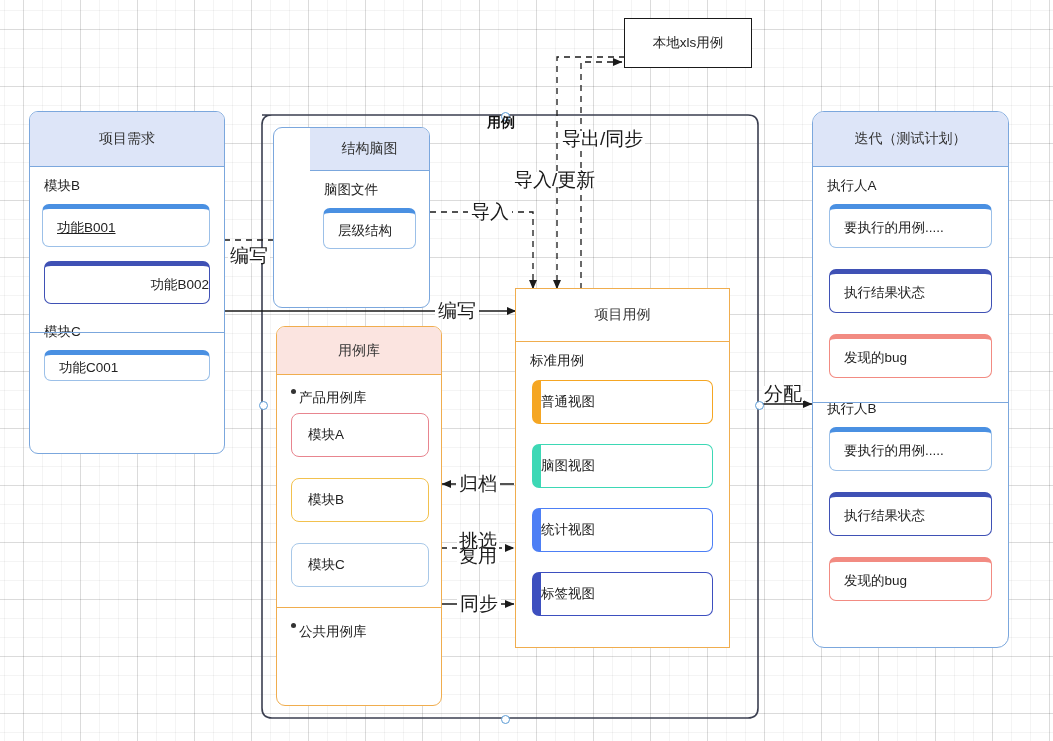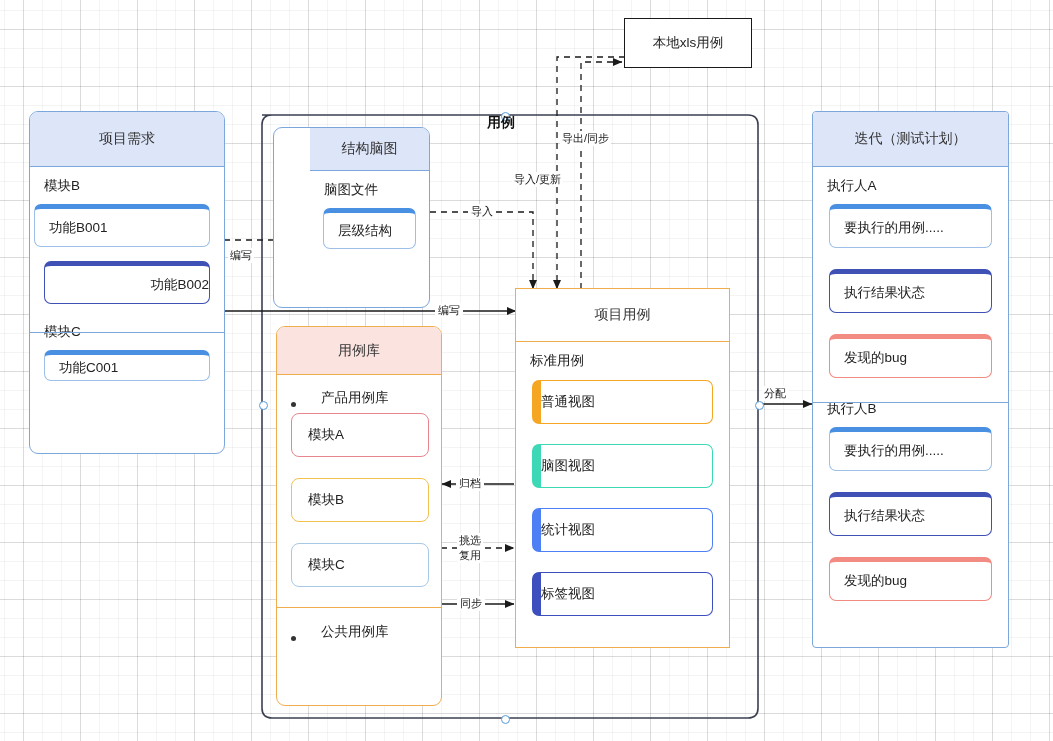--- a/index.html
+++ b/index.html
@@ -65,30 +65,30 @@
     box-sizing:border-box;
     background:#fff;
     border-radius:8px;
     display:flex;align-items:center;
     font-size:13.5px;color:#222;
     padding-left:16px;
   }
   .bullet-row{
     position:absolute;
     font-size:13.5px;color:#222;
-    display:flex;align-items:flex-end;
-    gap:25px;
+    display:flex;align-items:flex-start;
+    gap:3px;
   }
   .bullet-dot{
     width:5px;height:5px;border-radius:50%;
     background:#333;display:inline-block;flex:0 0 auto;
   }
   .edge-label{
     position:absolute;
-    font-size:11px;color:#1a1a1a;
+    font-size:19px;color:#1a1a1a;
     background:transparent;
     white-space:nowrap;
     line-height:15px;
   }
   .group-title{
     position:absolute;
     font-size:14px;font-weight:bold;color:#111;
   }
   svg.overlay{position:absolute;left:0;top:0;width:1053px;height:741px;pointer-events:none;}
   .handle{
@@ -139,21 +139,21 @@
 
   <div class="group-title" style="left:487px;top:114px;">用例</div>
 
   <div class="card" style="left:29px;top:111px;width:196px;height:343px;border:1.4px solid #7ba7dd;border-radius:9px;overflow:hidden;">
     <div class="card-hdr" style="height:55px;background:#dde5f8;border-bottom:1.4px solid #7ba7dd;">
       <span>项目需求</span>
     </div>
 
     <div class="sect-label">模块B</div>
 
-    <div class="chip-top" style="margin:3px 14px 0 4px;height:43px;border:1.2px solid #9cc0e8;border-top:5px solid #4a90e2;">
+    <div class="chip-top" style="margin:3px 14px 0 12px;height:43px;border:1.2px solid #9cc0e8;border-top:5px solid #4a90e2;text-decoration:underline;">
       <span>功能B001</span>
     </div>
 
     <div class="chip-top" style="margin:14px 14px 0 14px;height:43px;border:1.2px solid #3f51b5;border-top:5px solid #3f51b5;justify-content:flex-end;">
       <span>功能B002</span>
     </div>
 
     <div class="abs" style="left:0;top:220px;width:100%;height:1px;background:#7ba7dd;"></div>
 
     <div class="sect-label" style="padding-top:19px;">模块C</div>
@@ -218,21 +218,21 @@
     </div>
     <div class="chip-left" style="margin:20px 16px 0 16px;height:44px;border:1.3px solid #3d4fbf;border-left:9px solid #3d4fbf;">
       <span>标签视图</span>
     </div>
   </div>
 
   <div class="card" style="left:624px;top:18px;width:128px;height:50px;border:1.3px solid #1a1a1a;display:flex;align-items:center;justify-content:center;">
     <span style="font-size:13.5px;color:#222;">本地xls用例</span>
   </div>
 
-  <div class="card" style="left:812px;top:111px;width:197px;height:537px;border:1.4px solid #7ba7dd;border-radius:4px;overflow:hidden;">
+  <div class="card" style="left:812px;top:111px;width:197px;height:537px;border:1.4px solid #7ba7dd;border-radius:12px;overflow:hidden;">
     <div class="card-hdr" style="height:55px;background:#dde5f8;border-bottom:1.4px solid #7ba7dd;">
       <span>迭代（测试计划）</span>
     </div>
 
     <div class="sect-label">执行人A</div>
 
     <div class="chip-top" style="margin:3px 16px 0 16px;height:44px;border:1.2px solid #9cc0e8;border-top:5px solid #4a90e2;">
       <span>要执行的用例.....</span>
     </div>
     <div class="chip-top" style="margin:21px 16px 0 16px;height:44px;border:1.2px solid #3f51b5;border-top:5px solid #3f51b5;">

